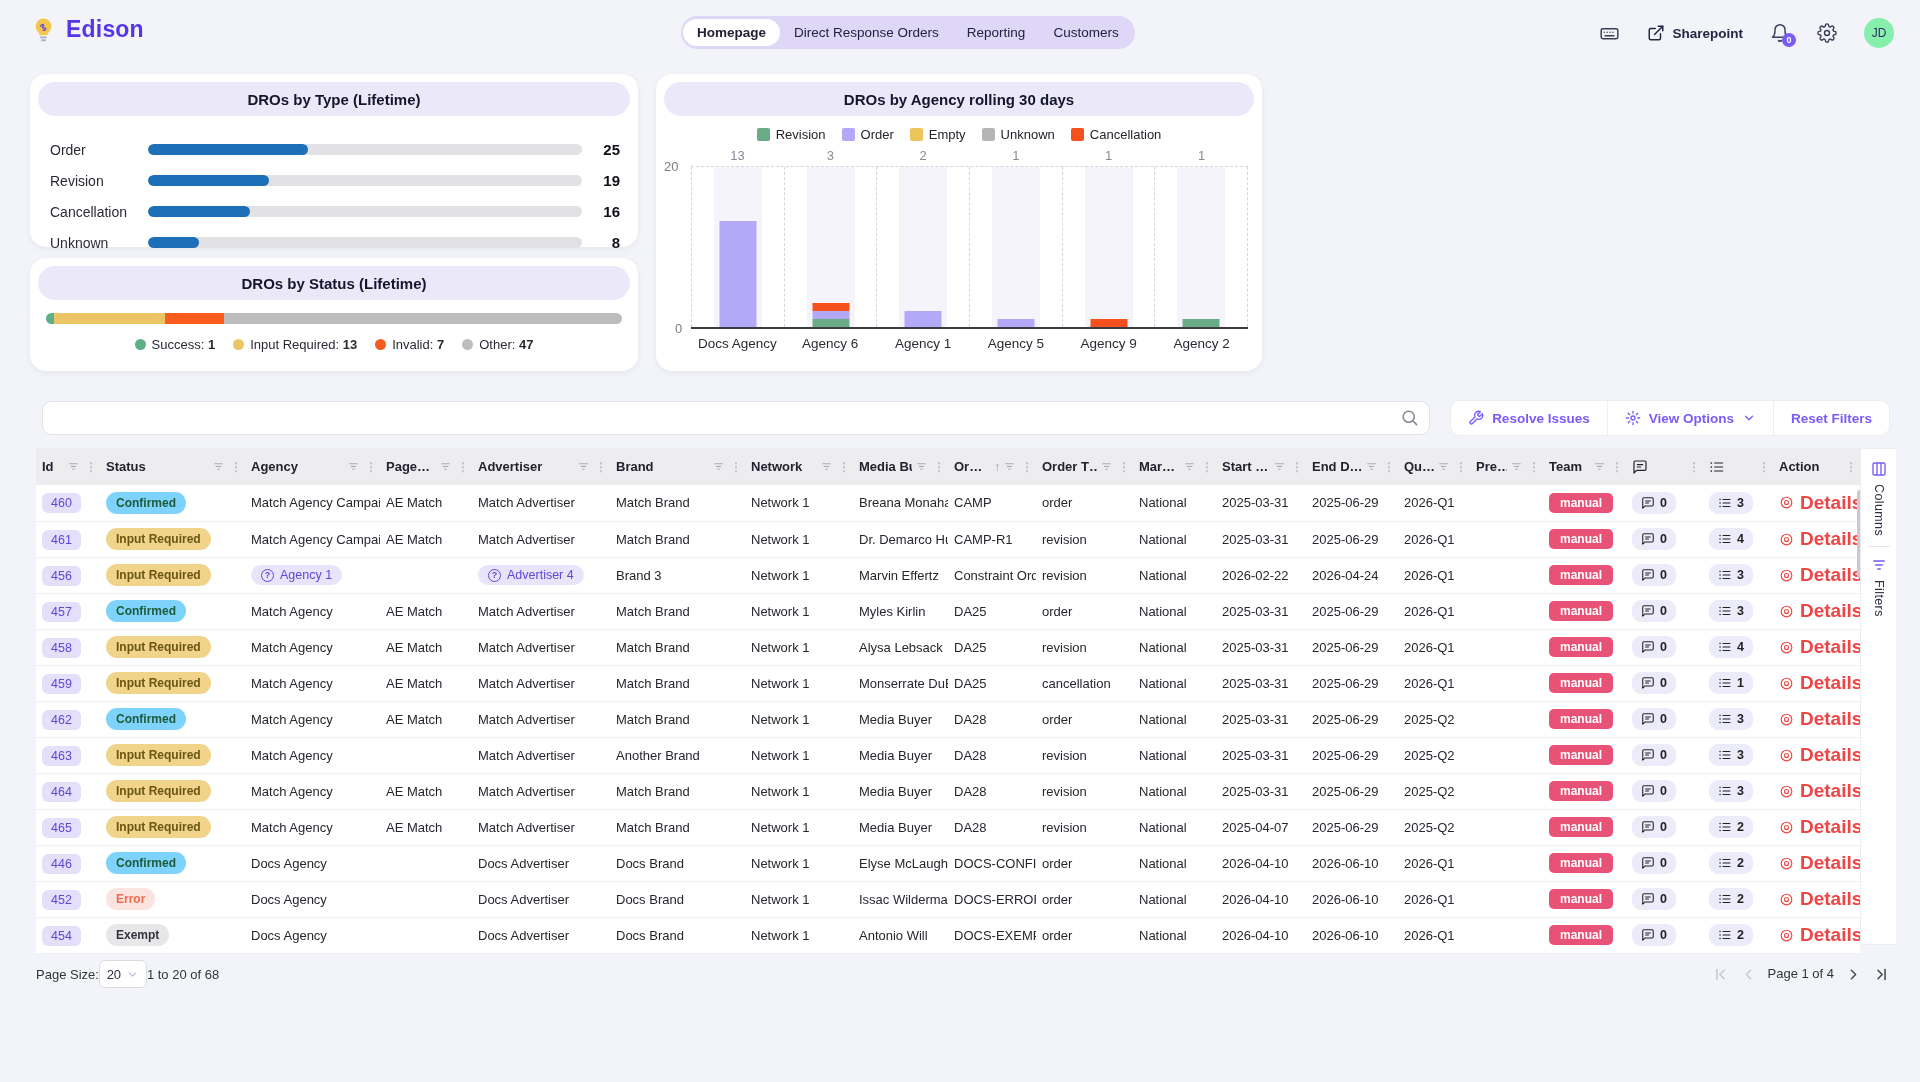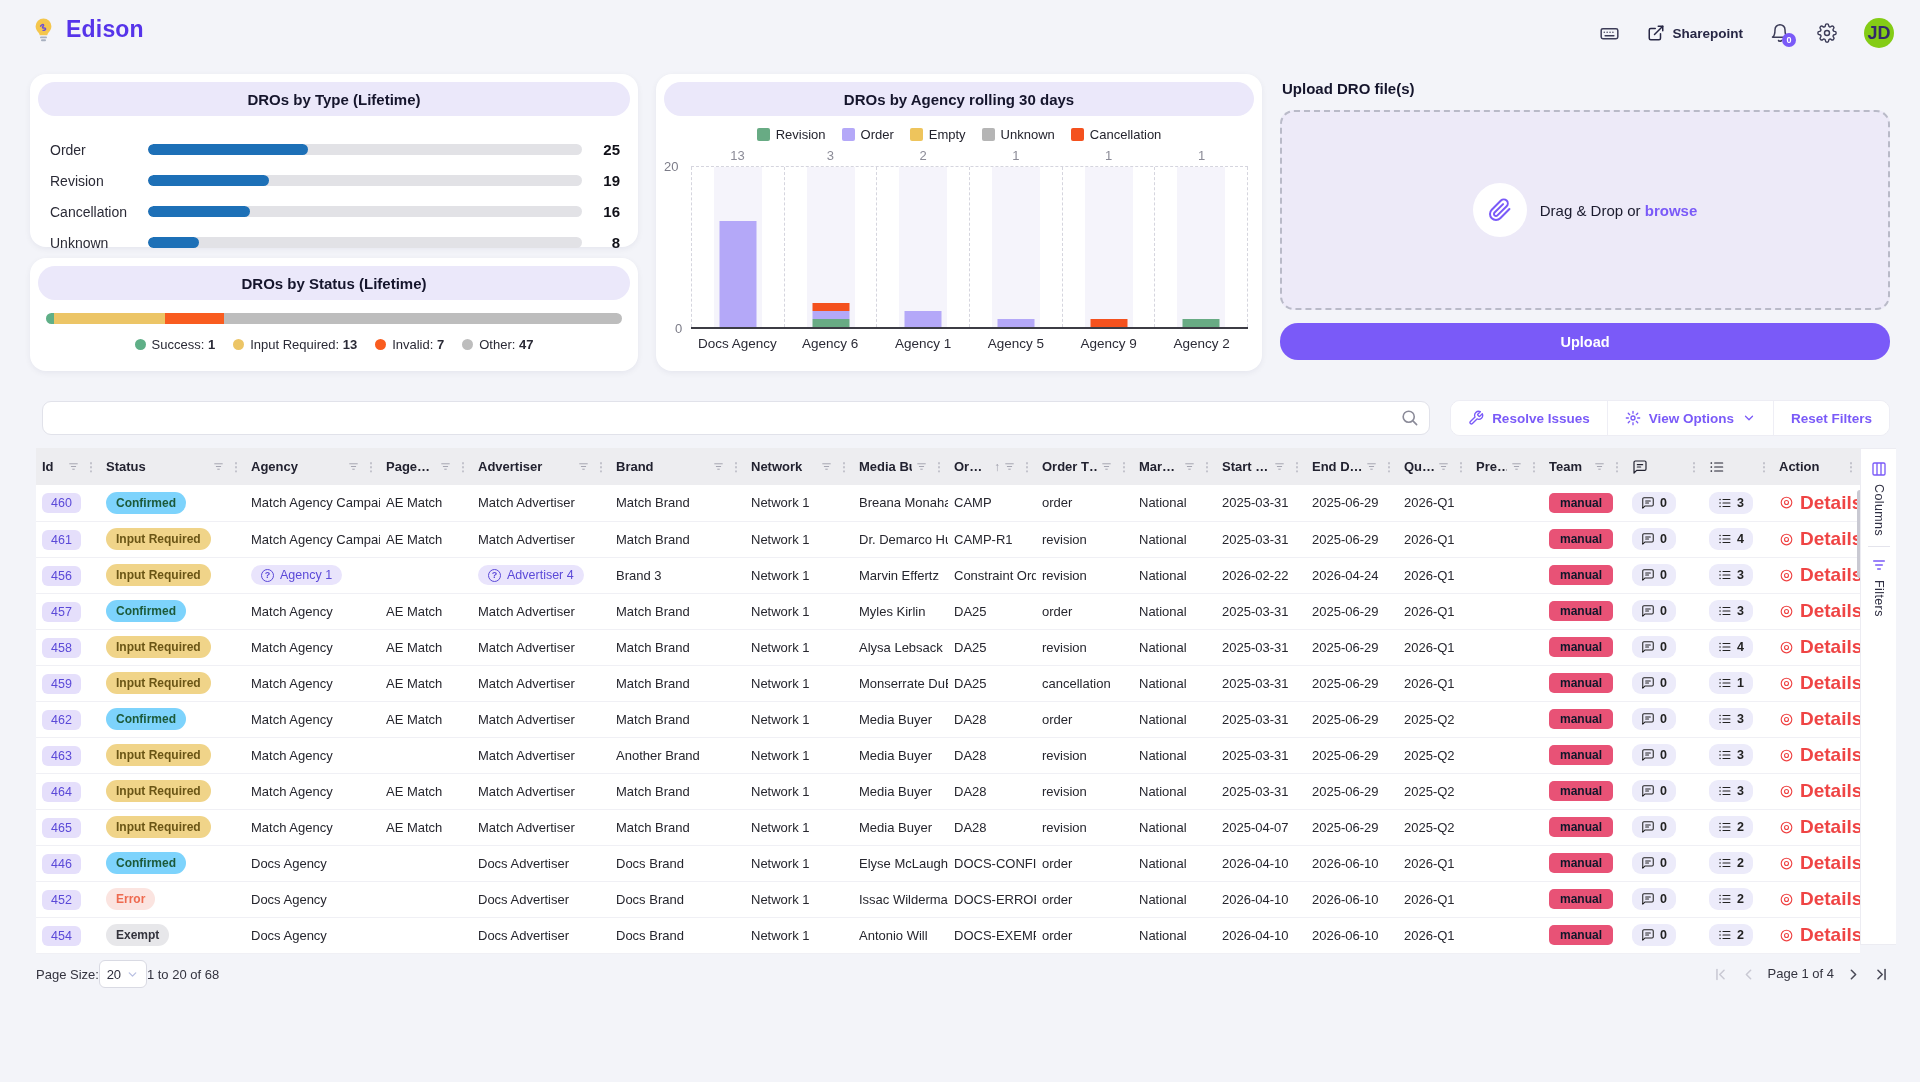--- a/index.html
+++ b/index.html
@@ -11,21 +11,21 @@
   .topbar{position:absolute;top:0;left:0;right:0;height:64px}
   .logo{position:absolute;left:30px;top:16px;display:flex;align-items:center;gap:9px}
   .logo-text{font-size:23px;font-weight:800;color:#5634ea;letter-spacing:.2px}
   .nav{position:absolute;left:681px;top:16px;background:#ded7f8;border-radius:17px;display:flex;align-items:center;padding:2px;height:33px}
   .nav-tab{padding:6px 14px;border-radius:15px;font-size:13.5px;color:#22223a;font-weight:500;white-space:nowrap;cursor:pointer}
   .nav-tab.active{background:#fff;font-weight:700}
   .top-icons{position:absolute;right:26px;top:18px;display:flex;align-items:center;gap:27px;color:#3c3c58}
   .sp{display:flex;gap:7px;align-items:center;font-weight:700;color:#272745;font-size:13.5px}
   .bell-wrap{position:relative}
   .badge{position:absolute;right:-6px;bottom:-4px;width:14px;height:14px;border-radius:50%;background:#7a5af8;color:#fff;font-size:9px;display:flex;align-items:center;justify-content:center;font-weight:700}
-  .avatar{width:30px;height:30px;border-radius:50%;background:#84cc16;color:#33296b;font-weight:700;font-size:18px;display:flex;align-items:center;justify-content:center}
+  .avatar{width:30px;height:30px;border-radius:50%;background:#86efac;color:#33296b;font-weight:400;font-size:12px;display:flex;align-items:center;justify-content:center}
 
   
   .dash{position:absolute;top:74px;left:30px;display:flex;gap:18px}
   .card{background:#fff;border-radius:16px;box-shadow:0 2px 6px rgba(25,25,70,.06)}
   .card-title{margin:8px;height:34px;background:#ebe8fa;border-radius:17px;display:flex;align-items:center;justify-content:center;font-size:15px;font-weight:700;color:#15152c}
   .col-left{width:608px;display:flex;flex-direction:column;gap:11px}
   .type-card{height:173px}
   .status-card{height:113px}
   .agency-card{width:606px;height:297px}
   .upload-panel{width:610px}
@@ -85,21 +85,21 @@
   .sort{color:#9b9ba8;font-size:12px;flex:none}
   td{height:36px;border-bottom:1px solid #f0f0f5;font-size:13px;color:#26262e;padding:0 3px 0 6px;background:#fff;overflow:hidden;white-space:nowrap}
   .id-pill{background:#e5dffb;color:#5b49d8;border-radius:6px;padding:3px 9px;font-size:12.5px;cursor:pointer}
   .status-pill{border-radius:12px;padding:4px 10px;font-size:12px;font-weight:700;display:inline-block}
   .st-confirmed{background:#7dd3fc;color:#1c5a3a}
   .st-input{background:#f0d489;color:#6a5515}
   .st-error{background:#fbe4e0;color:#ee6a4f}
   .st-exempt{background:#e7e7ea;color:#33333d}
   .ref-pill{background:#e9e4fc;color:#5b49d8;border-radius:13px;padding:3px 10px;font-size:12.5px;display:inline-flex;align-items:center;gap:6px;cursor:pointer}
   .qm{width:13px;height:13px;border:1.3px solid currentColor;border-radius:50%;font-size:9px;display:inline-flex;align-items:center;justify-content:center;font-weight:700;flex:none}
-  .team-pill{background:#e85276;color:#0f172a;border-radius:5px;padding:3px 11px;font-size:12px;font-weight:600;display:inline-block}
+  .team-pill{background:#e85276;color:#ffffff;border-radius:5px;padding:3px 11px;font-size:12px;font-weight:600;display:inline-block}
   .count-pill{background:#ecebfa;border-radius:9px;padding:4px 9px;display:inline-flex;align-items:center;gap:5px;font-size:12.5px;font-weight:700;color:#222;cursor:pointer}
   .details{color:#ef4444;font-weight:700;display:inline-flex;gap:6px;align-items:center;font-size:19px;cursor:pointer}
 
   .side-strip{position:absolute;top:448px;right:24px;width:36px;height:497px;background:#fff;border:1px solid #ececf2;border-right:none;display:flex;flex-direction:column;align-items:center;padding-top:12px;gap:10px}
   .v-tab{display:flex;flex-direction:column;align-items:center;gap:7px;color:#2f2f42;font-size:12.5px;cursor:pointer}
   .v-tab .ticon{color:#7a5af8}
   .v-text{writing-mode:vertical-rl;letter-spacing:.4px}
   .v-div{width:22px;height:1px;background:#e4e4ec}
   .scroll-thumb{position:absolute;top:490px;right:57px;width:6px;height:88px;background:#c9c9d2;border-radius:3px;cursor:pointer}
 
@@ -118,20 +118,26 @@
 <header class="topbar">
   <div class="logo">
     <svg class="ic" width="27" height="27" viewBox="0 0 28 28">
       <path d="M14 2.5a8.2 8.2 0 0 1 8.2 8.2c0 3.1-1.7 5.1-3.1 6.6-.8.9-1.1 1.8-1.1 2.7h-8c0-.9-.3-1.8-1.1-2.7-1.4-1.5-3.1-3.5-3.1-6.6A8.2 8.2 0 0 1 14 2.5z" fill="#f4c64d"></path>
       <path d="M11 10.5c1-1.6 2.6-2.1 3.1-1.1s-1.6 1.6-1.1 2.6 2.6 0 3.1 1-1 2.1-2.6 1.9" stroke="#6b4fd8" stroke-width="1.5" fill="none" stroke-linecap="round"></path>
       <rect x="10.4" y="21.2" width="7.2" height="2" rx="1" fill="#a8b0c0"></rect>
       <rect x="11.4" y="24.2" width="5.2" height="1.9" rx="0.95" fill="#a8b0c0"></rect>
     </svg>
     <span class="logo-text">Edison</span>
   </div>
+  <nav class="nav">
+      <span class="nav-tab active">Homepage</span>
+      <span class="nav-tab">Direct Response Orders</span>
+      <span class="nav-tab">Reporting</span>
+      <span class="nav-tab">Customers</span>
+    </nav>
   <div class="top-icons">
     <span title="">
       <svg class="ic" width="21" height="21" viewBox="0 0 24 24" fill="none" stroke="currentColor" stroke-width="1.7" stroke-linecap="round">
         <rect x="2.5" y="6.5" width="19" height="11.5" rx="2"></rect>
         <path d="M6 10.5h.01M9.3 10.5h.01M12.6 10.5h.01M15.9 10.5h.01M7 14.5h10"></path>
       </svg>
     </span>
     <span class="sp">
       <svg class="ic" width="18" height="18" viewBox="0 0 24 24" fill="none" stroke="#272745" stroke-width="2" stroke-linecap="round" stroke-linejoin="round">
         <path d="M18 13v6a2 2 0 0 1-2 2H5a2 2 0 0 1-2-2V8a2 2 0 0 1 2-2h6"></path>
@@ -273,35 +279,20 @@
           <span>Docs Agency</span>
           <span>Agency 6</span>
           <span>Agency 1</span>
           <span>Agency 5</span>
           <span>Agency 9</span>
           <span>Agency 2</span>
         </div>
     </div>
   </div>
 
-  <div class="upload-panel">
-    <div class="upload-title">Upload DRO file(s)</div>
-    <div class="dropzone">
-      <span class="clip-circle">
-        <svg class="ic" width="24" height="24" viewBox="0 0 24 24" fill="none" stroke="currentColor" stroke-width="2" stroke-linecap="round" stroke-linejoin="round">
-          <path d="M21.44 11.05l-9.19 9.19a6 6 0 0 1-8.49-8.49l9.19-9.19a4 4 0 0 1 5.66 5.66l-9.2 9.19a2 2 0 0 1-2.83-2.83l8.49-8.48"></path>
-        </svg>
-      </span>
-      <span class="dz-text">
-        <span>Drag &amp; Drop or</span>
-        <b>browse</b>
-      </span>
-    </div>
-    <button class="upload-btn">Upload</button>
-  </div>
 </div>
 
 <div class="search-row">
   <div class="search-box">
     <input type="text" value="" style="">
     <span class="search-icon">
       <svg class="ic" width="19" height="19" viewBox="0 0 24 24" fill="none" stroke="currentColor" stroke-width="2" stroke-linecap="round">
         <circle cx="11" cy="11" r="7"></circle>
           <path d="M21 21l-4.35-4.35"></path>
       </svg>

